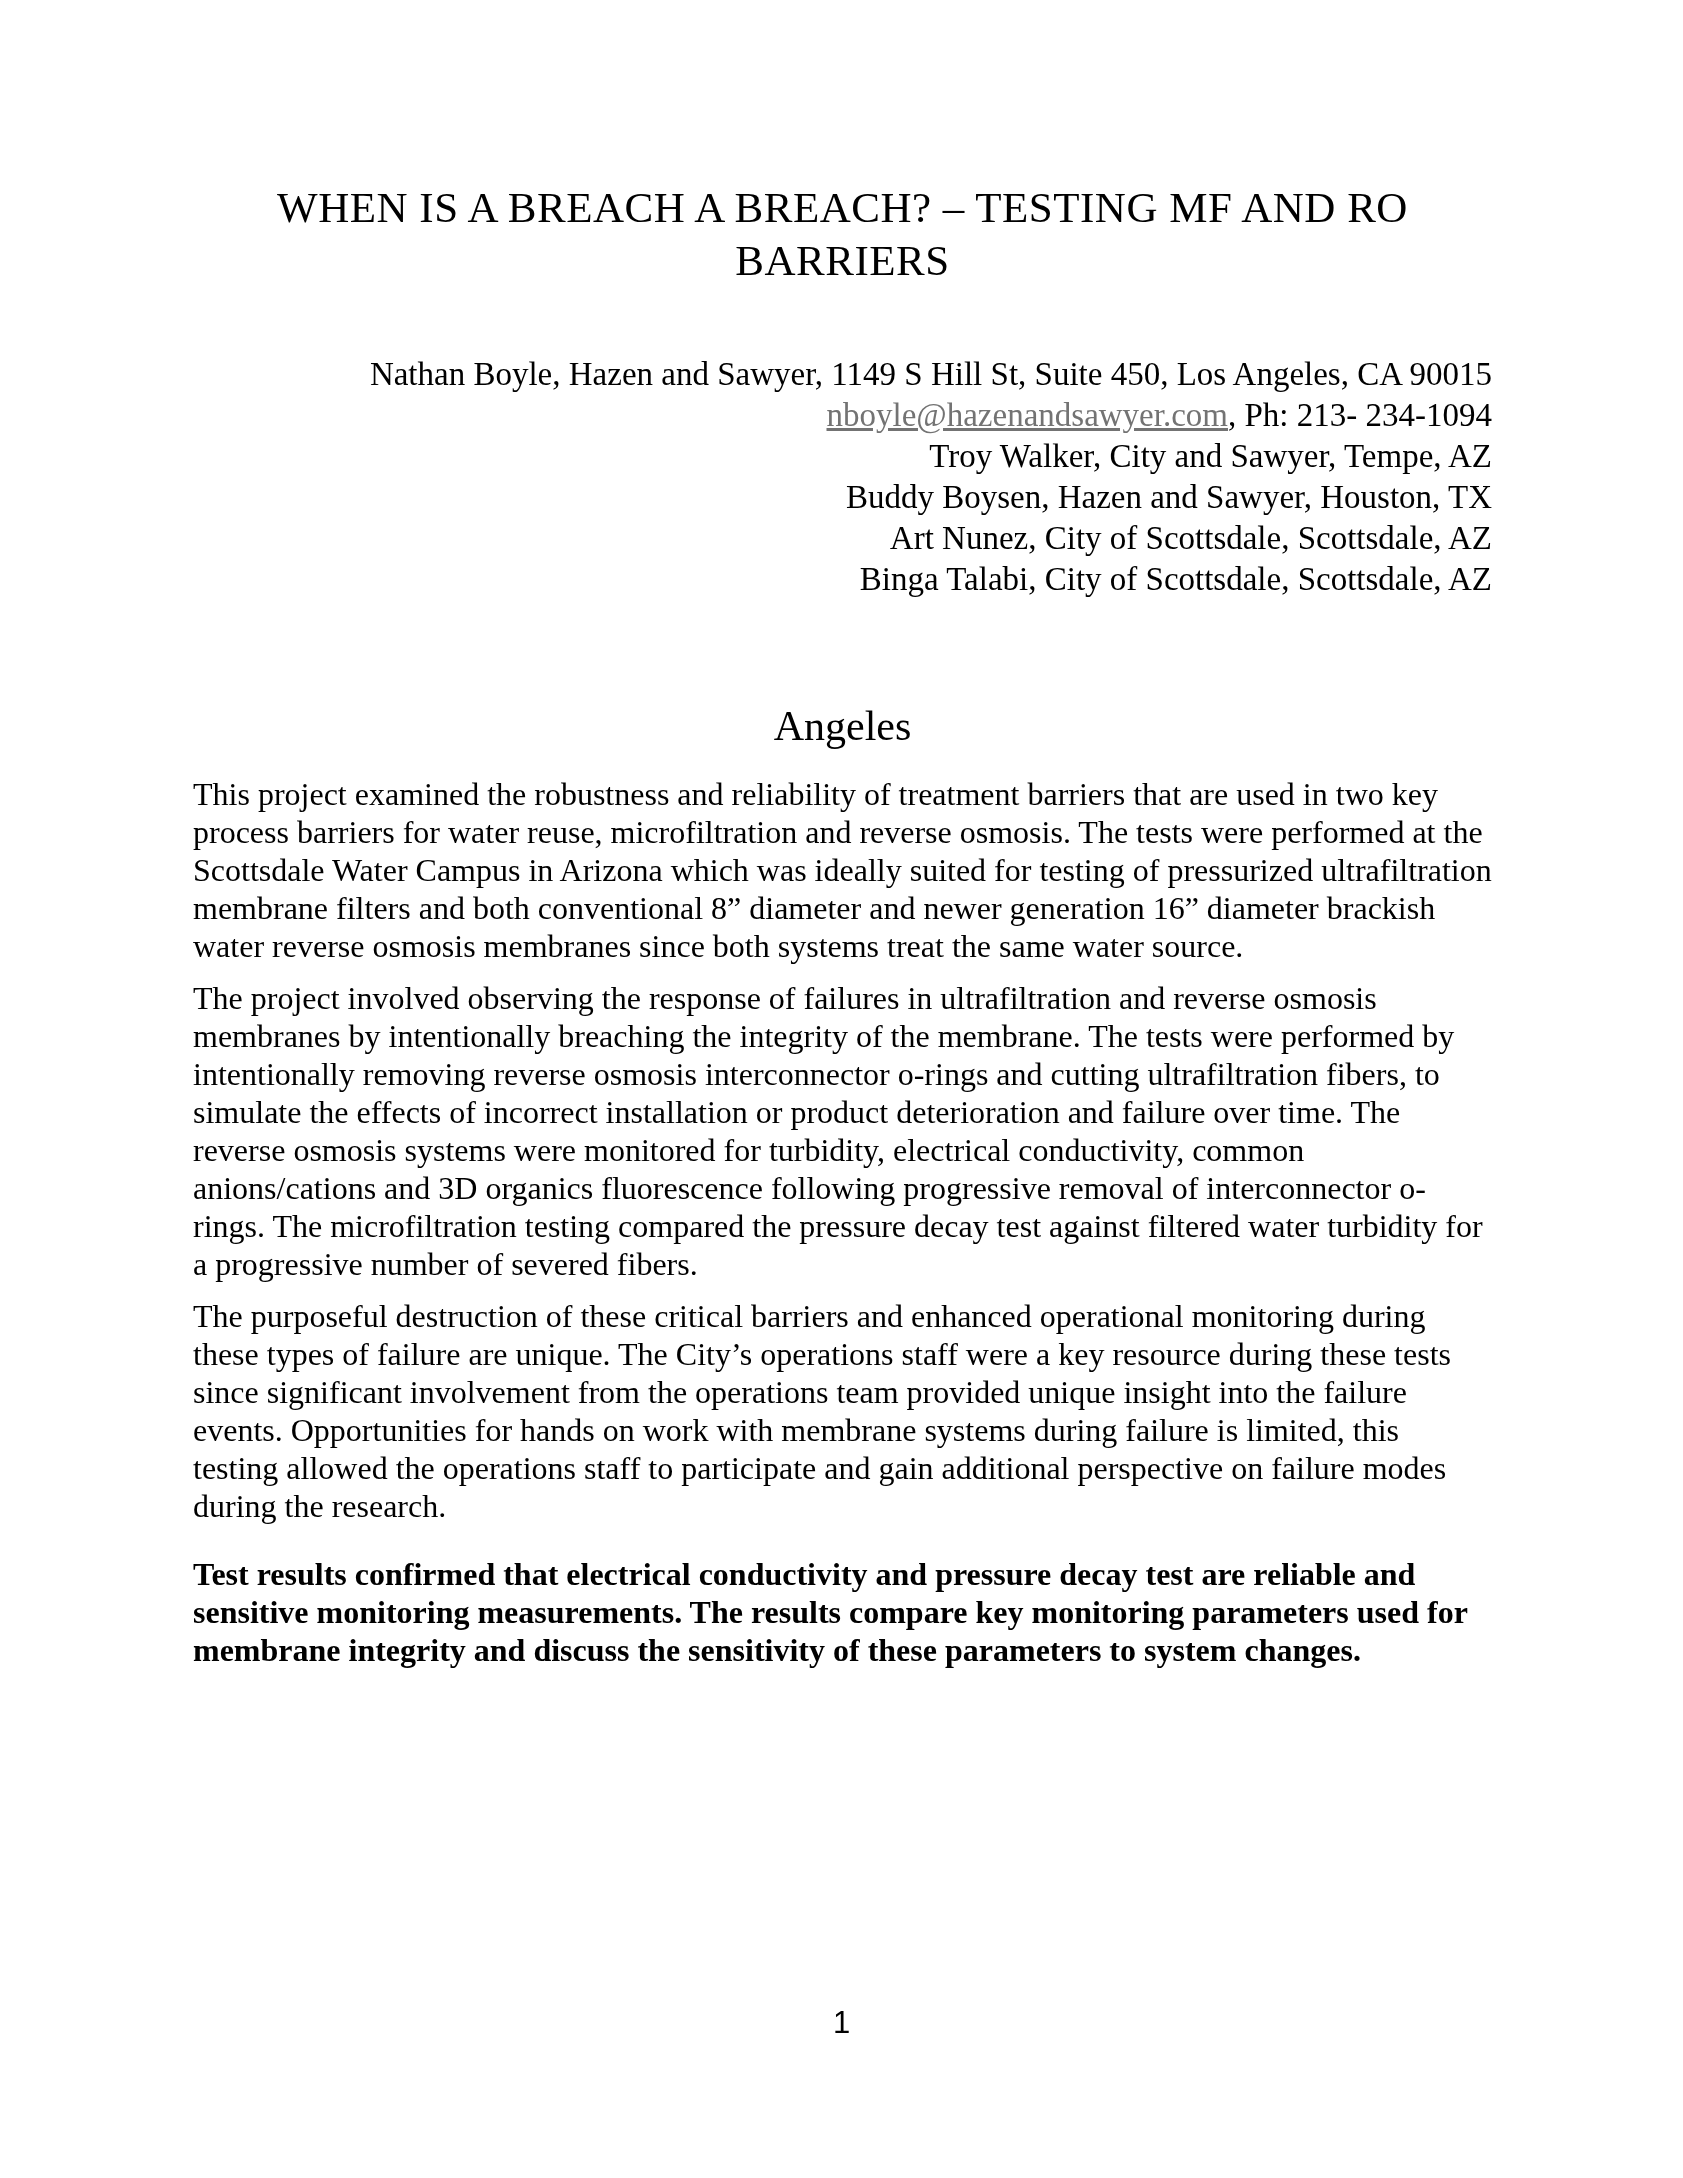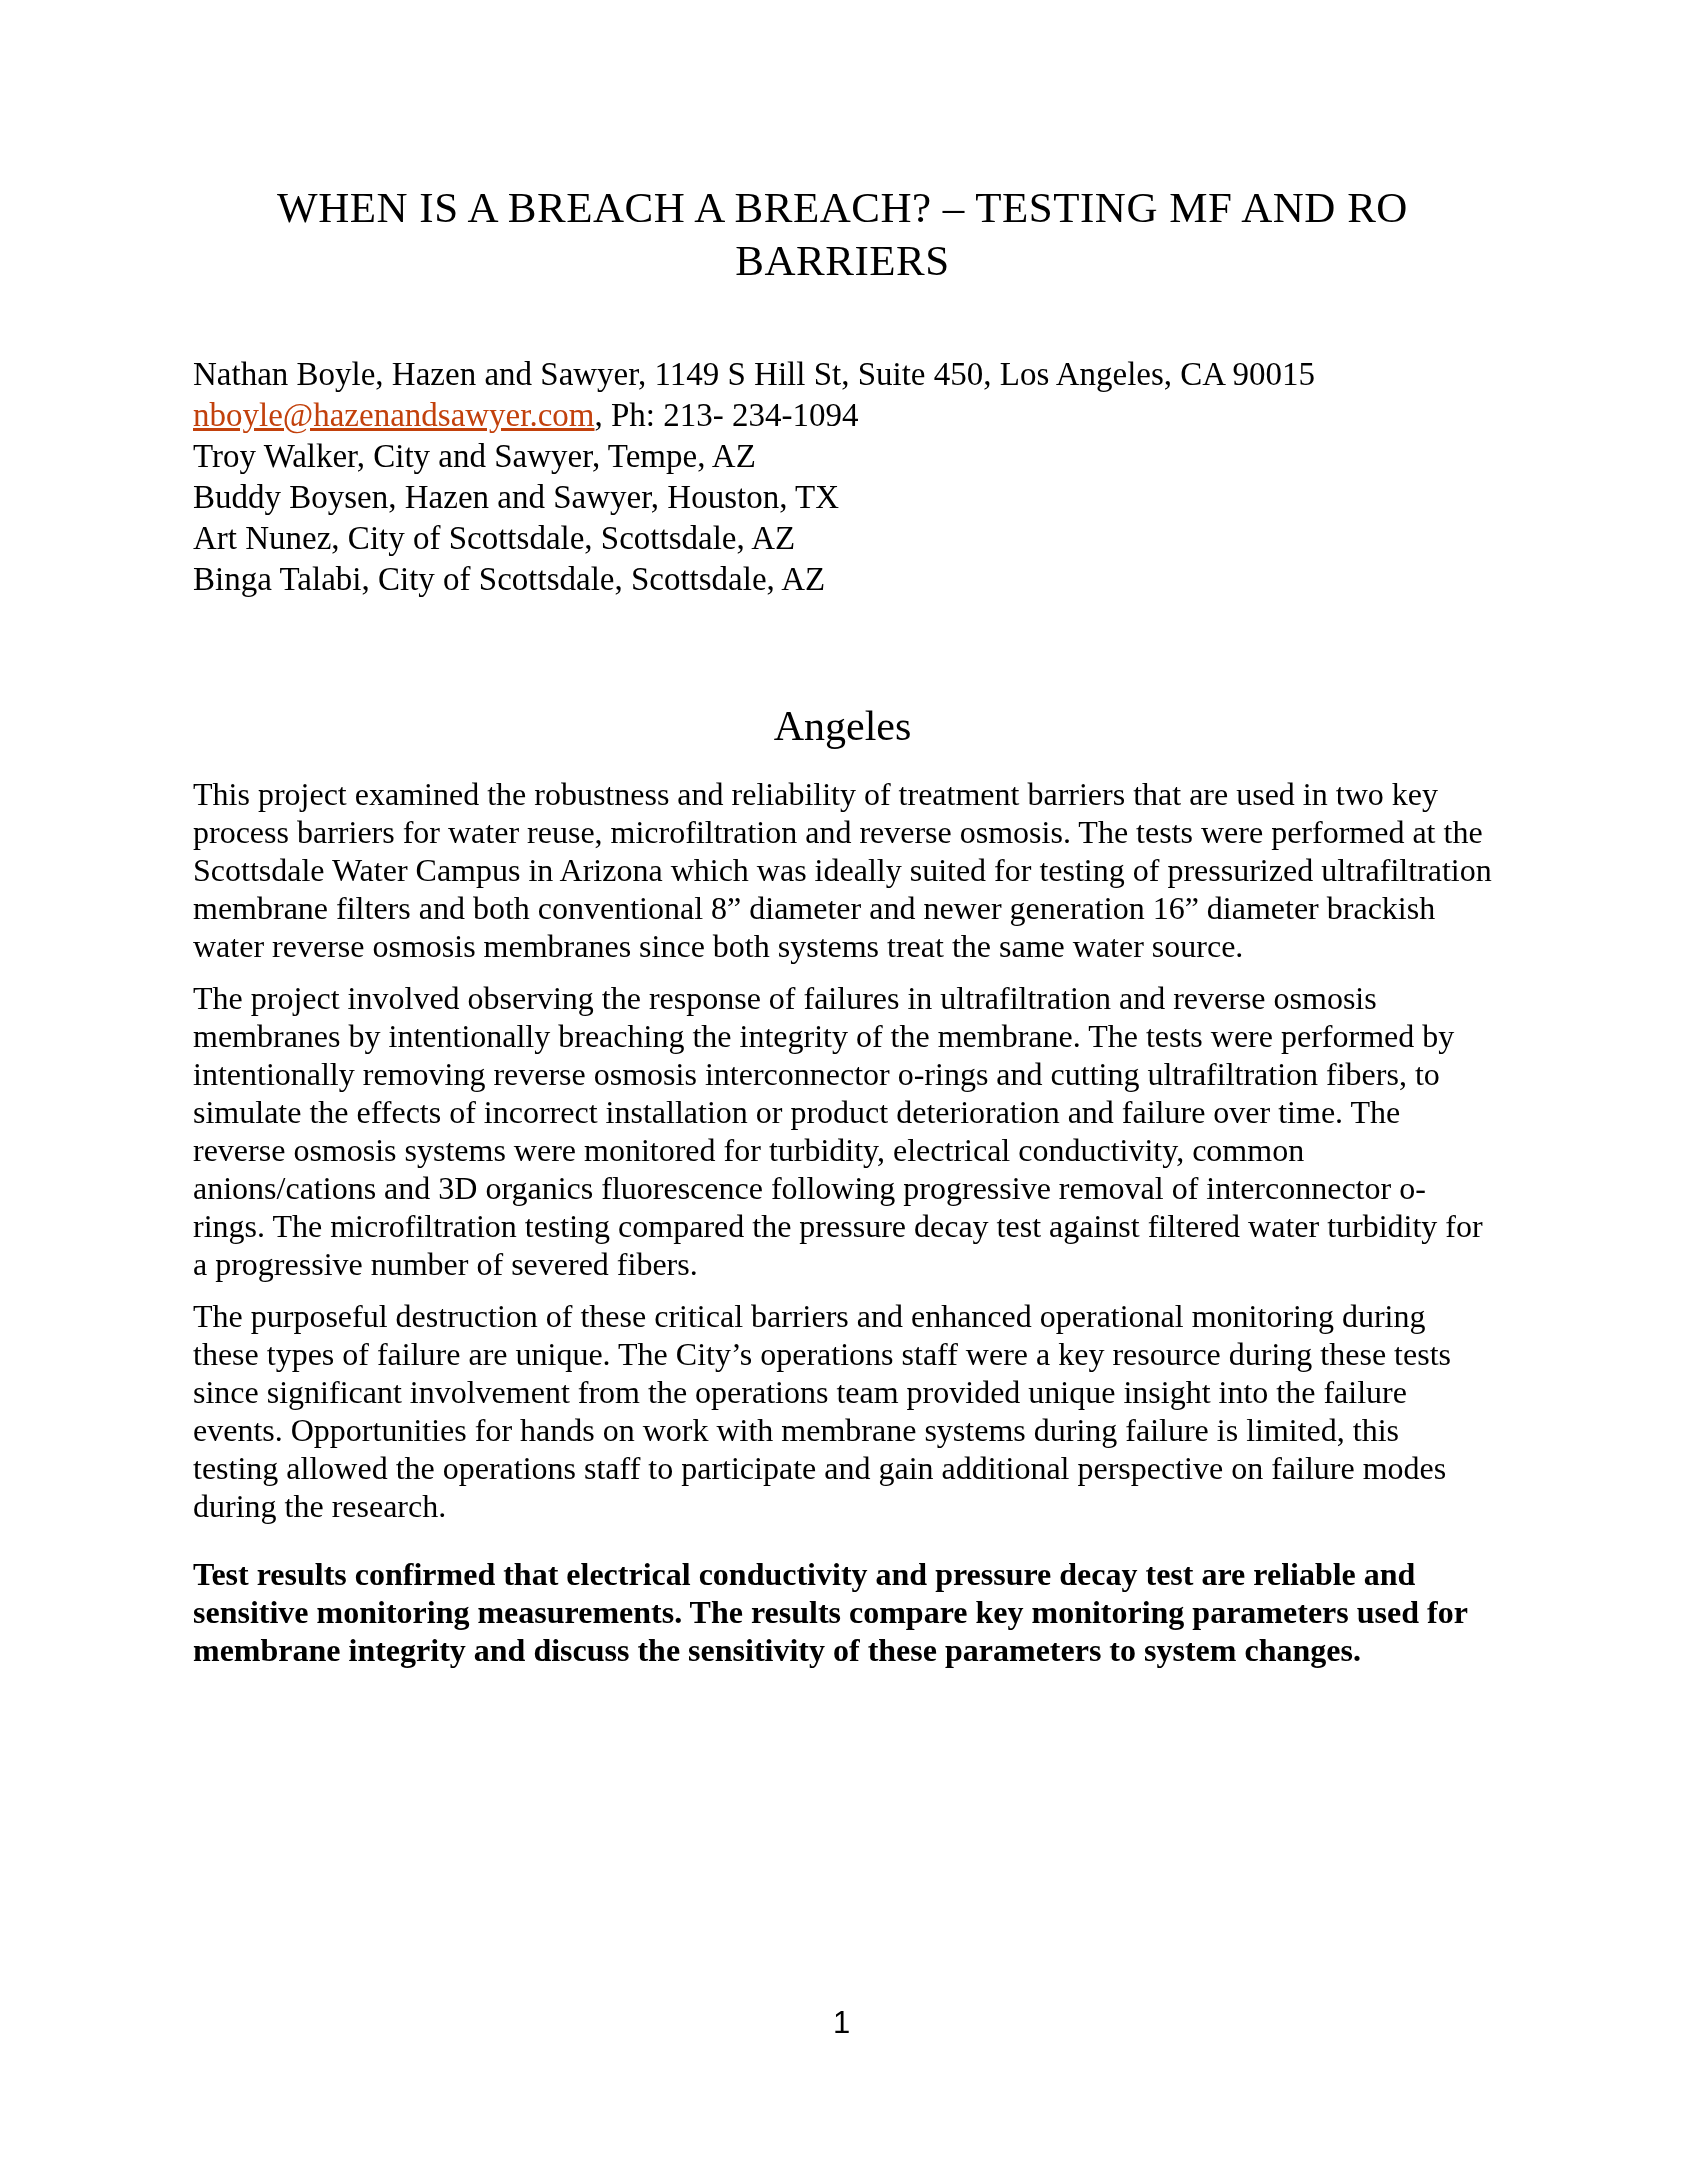--- a/index.html
+++ b/index.html
@@ -26,25 +26,25 @@
     font-size: 43px;
     font-weight: 400;
     line-height: 53px;
     text-align: center;
     letter-spacing: 0.5px;
   }
   .byline {
     margin-top: 67px;
     font-size: 33px;
     line-height: 41px;
-    text-align: left;
+    text-align: right;
   }
   .byline .line { white-space: nowrap; }
   .email-link {
-    color: #c2410c;
+    color: #737373;
     text-decoration: underline;
     cursor: pointer;
   }
   .abstract-heading {
     margin: 101px 0 0 0;
     font-size: 42px;
     font-weight: 400;
     line-height: 50px;
     text-align: center;
   }

